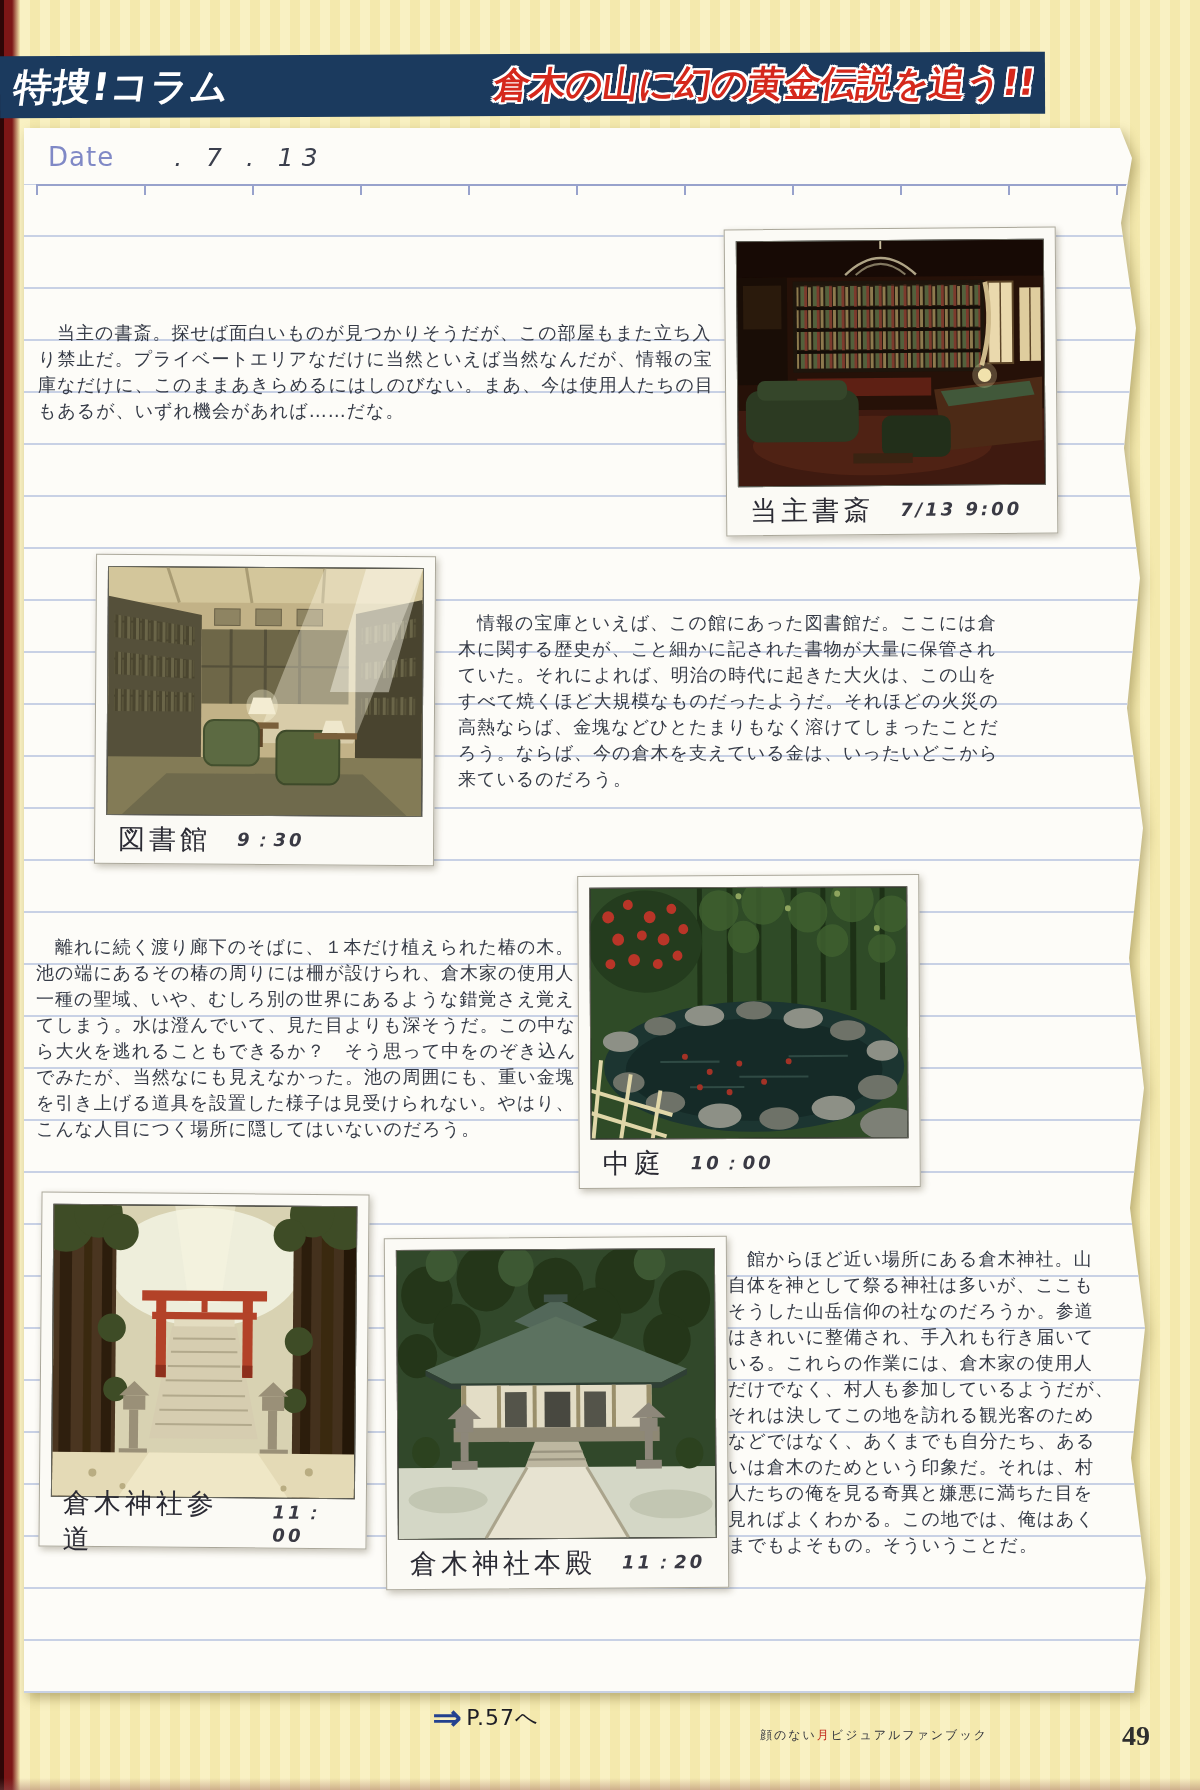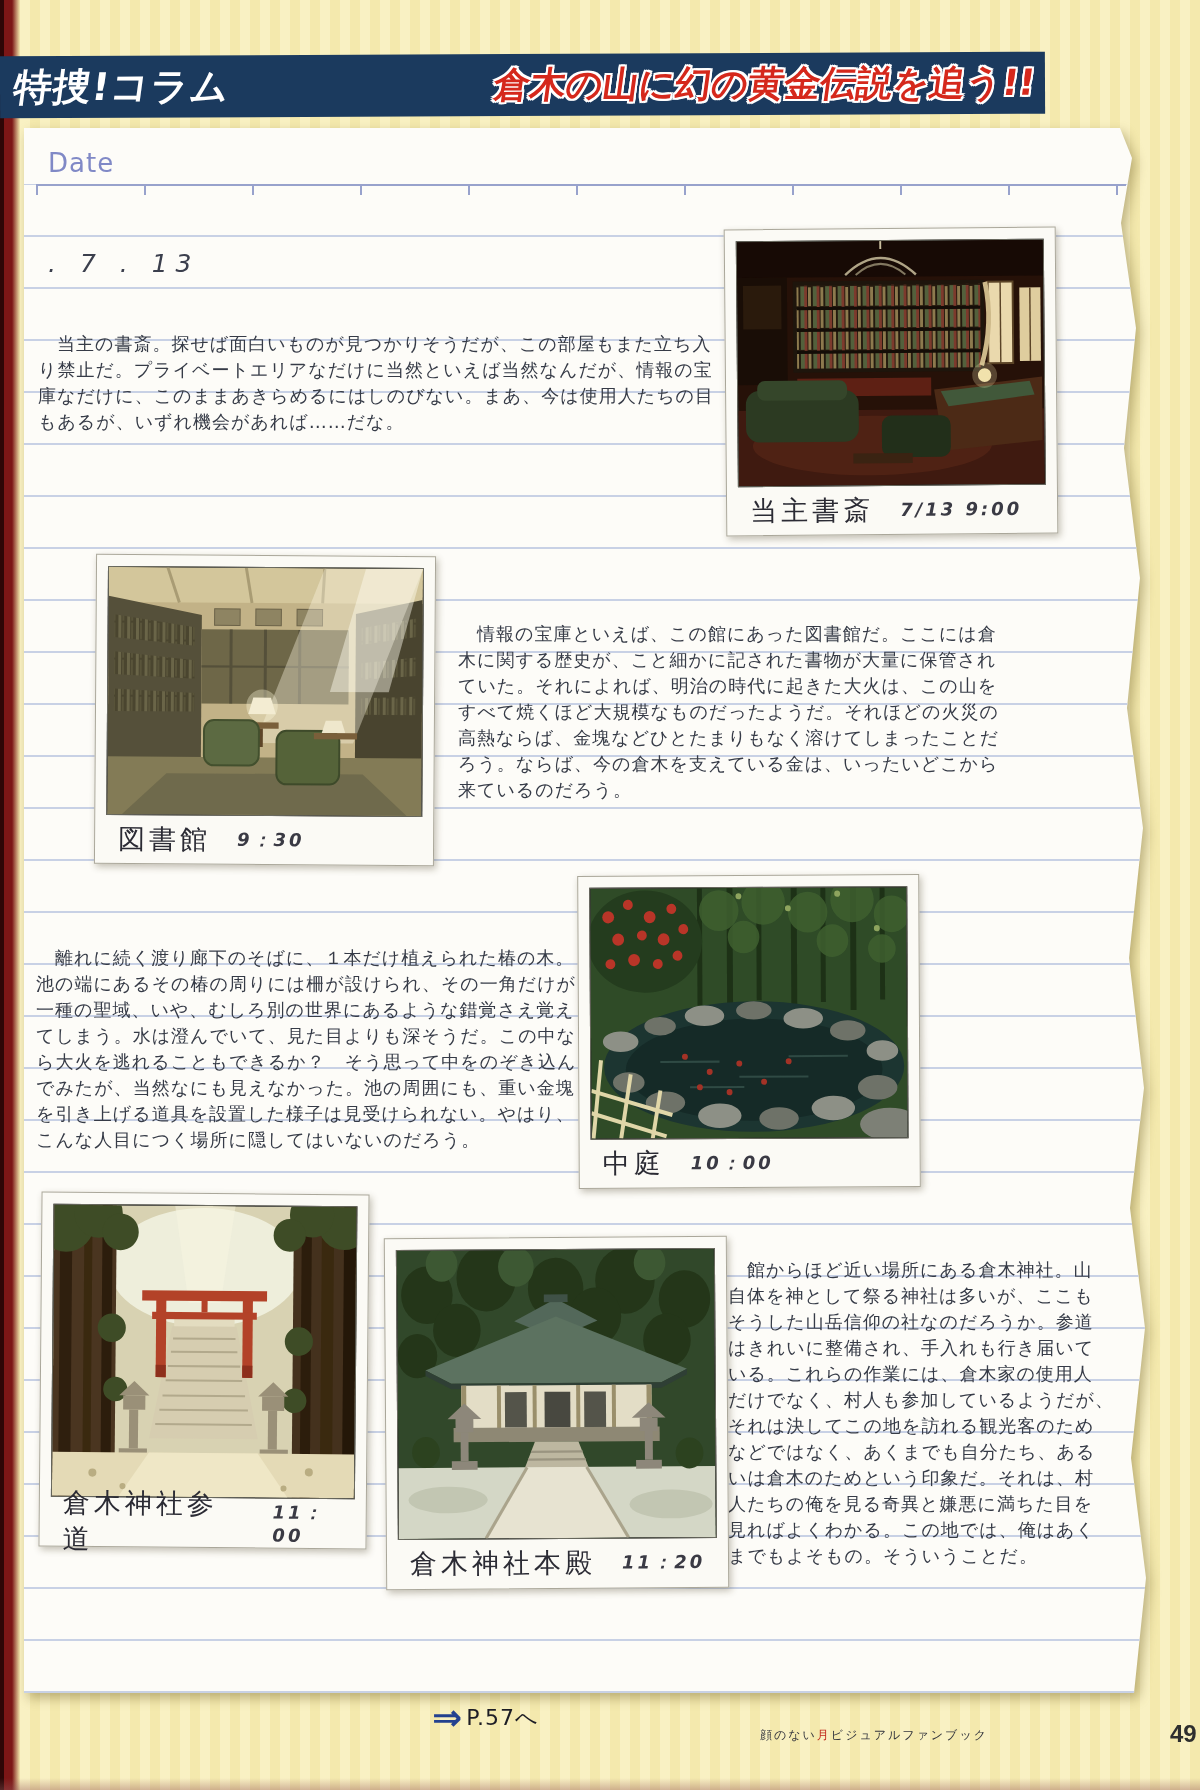--- a/index.html
+++ b/index.html
@@ -20,22 +20,22 @@
 
   
   .paper-wrap{position:absolute;left:24px;top:128px;width:1145px;height:1565px;
     filter:drop-shadow(4px 5px 6px rgba(110,95,40,.45));}
   .paper{position:relative;width:100%;height:100%;
     background-color:#fdfcf8;
     background-image:repeating-linear-gradient(180deg,rgba(0,0,0,0) 0 50.5px,#c8d1e5 50.5px 52px);
     background-position:0 5px;
     clip-path:polygon(0 0,1096px 0,1108px 30px,1097px 95px,1112px 200px,1100px 320px,1116px 450px,1103px 580px,1119px 700px,1105px 830px,1120px 960px,1106px 1080px,1121px 1200px,1107px 1330px,1122px 1450px,1110px 1565px,0 1565px);}
 
-  .hand{color:#3b3f4d;margin-top:11px;}
-  .date-row{position:absolute;left:24px;top:20px;display:flex;gap:60px;align-items:baseline;flex-direction:column;}
+  .hand{color:#3b3f4d;}
+  .date-row{position:absolute;left:24px;top:14px;display:flex;gap:60px;align-items:baseline;}
   .date-label{color:#8089c6;font-size:26px;letter-spacing:1px;}
   .date-value{font-size:25px;letter-spacing:8px;font-style:italic;}
   .date-rule{position:absolute;left:12px;top:56px;width:1090px;height:2px;background:#98a2cc;}
   .date-ticks{position:absolute;left:12px;top:58px;width:1090px;height:9px;
     background:repeating-linear-gradient(90deg,#98a2cc 0 2px,rgba(0,0,0,0) 2px 108px);}
 
   .para{position:absolute;white-space:pre;font-size:18px;line-height:26px;letter-spacing:1px;color:#363b47;}
   .p1{left:14px;top:192px;}
   .p2{left:434px;top:482px;}
   .p3{left:12px;top:806px;}
@@ -59,22 +59,22 @@
   .pol4 .photo{height:293px;} .pol4 .caption{height:48px;}
   .pol5{left:361px;top:1109px;width:343px;height:352px;transform:rotate(-.4deg);}
   .pol5 .photo{height:290px;} .pol5 .caption{height:48px;}
 
   
   .footer-next{position:absolute;left:432px;top:1700px;display:flex;align-items:center;gap:4px;}
   .arrow{color:#23418f;font-size:36px;font-weight:bold;line-height:1;}
   .next-label{color:#1d1d25;font-size:22px;letter-spacing:1px;}
   .book-title{position:absolute;left:760px;top:1727px;font-size:12px;letter-spacing:2px;color:#33353d;white-space:nowrap;}
   .book-title .moon{color:#c22a1c;}
-  .page-number{position:absolute;left:1122px;top:1720px;font-size:24px;font-weight:bold;color:#2e2e2e;
-    font-family:Liberation Sans, sans-serif;margin-left:48px;}
+  .page-number{position:absolute;left:1122px;top:1720px;font-size:28px;font-weight:bold;color:#2e2e2e;
+    font-family:Liberation Serif, serif;}
 </style>
 </head>
 <body>
 
 <div class="page">
   <div class="spine"></div>
 
   <div class="header-band">
     <div class="h-left">特捜!コラム</div>
     <div class="h-right">倉木の山に幻の黄金伝説を追う!!</div>
@@ -95,21 +95,21 @@
 庫なだけに、このままあきらめるにはしのびない。まあ、今は使用人たちの目
 もあるが、いずれ機会があれば……だな。</div>
       <div class="para p2 hand">　情報の宝庫といえば、この館にあった図書館だ。ここには倉
 木に関する歴史が、こと細かに記された書物が大量に保管され
 ていた。それによれば、明治の時代に起きた大火は、この山を
 すべて焼くほど大規模なものだったようだ。それほどの火災の
 高熱ならば、金塊などひとたまりもなく溶けてしまったことだ
 ろう。ならば、今の倉木を支えている金は、いったいどこから
 来ているのだろう。</div>
       <div class="para p3 hand">　離れに続く渡り廊下のそばに、１本だけ植えられた椿の木。
-池の端にあるその椿の周りには柵が設けられ、その一角だけが
+池の端にあるその椿の周りには柵が設けられ、倉木家の使用人
 一種の聖域、いや、むしろ別の世界にあるような錯覚さえ覚え
 てしまう。水は澄んでいて、見た目よりも深そうだ。この中な
 ら大火を逃れることもできるか？　そう思って中をのぞき込ん
 でみたが、当然なにも見えなかった。池の周囲にも、重い金塊
 を引き上げる道具を設置した様子は見受けられない。やはり、
 こんな人目につく場所に隠してはいないのだろう。</div>
       <div class="para p4 hand">　館からほど近い場所にある倉木神社。山
 自体を神として祭る神社は多いが、ここも
 そうした山岳信仰の社なのだろうか。参道
 はきれいに整備され、手入れも行き届いて

